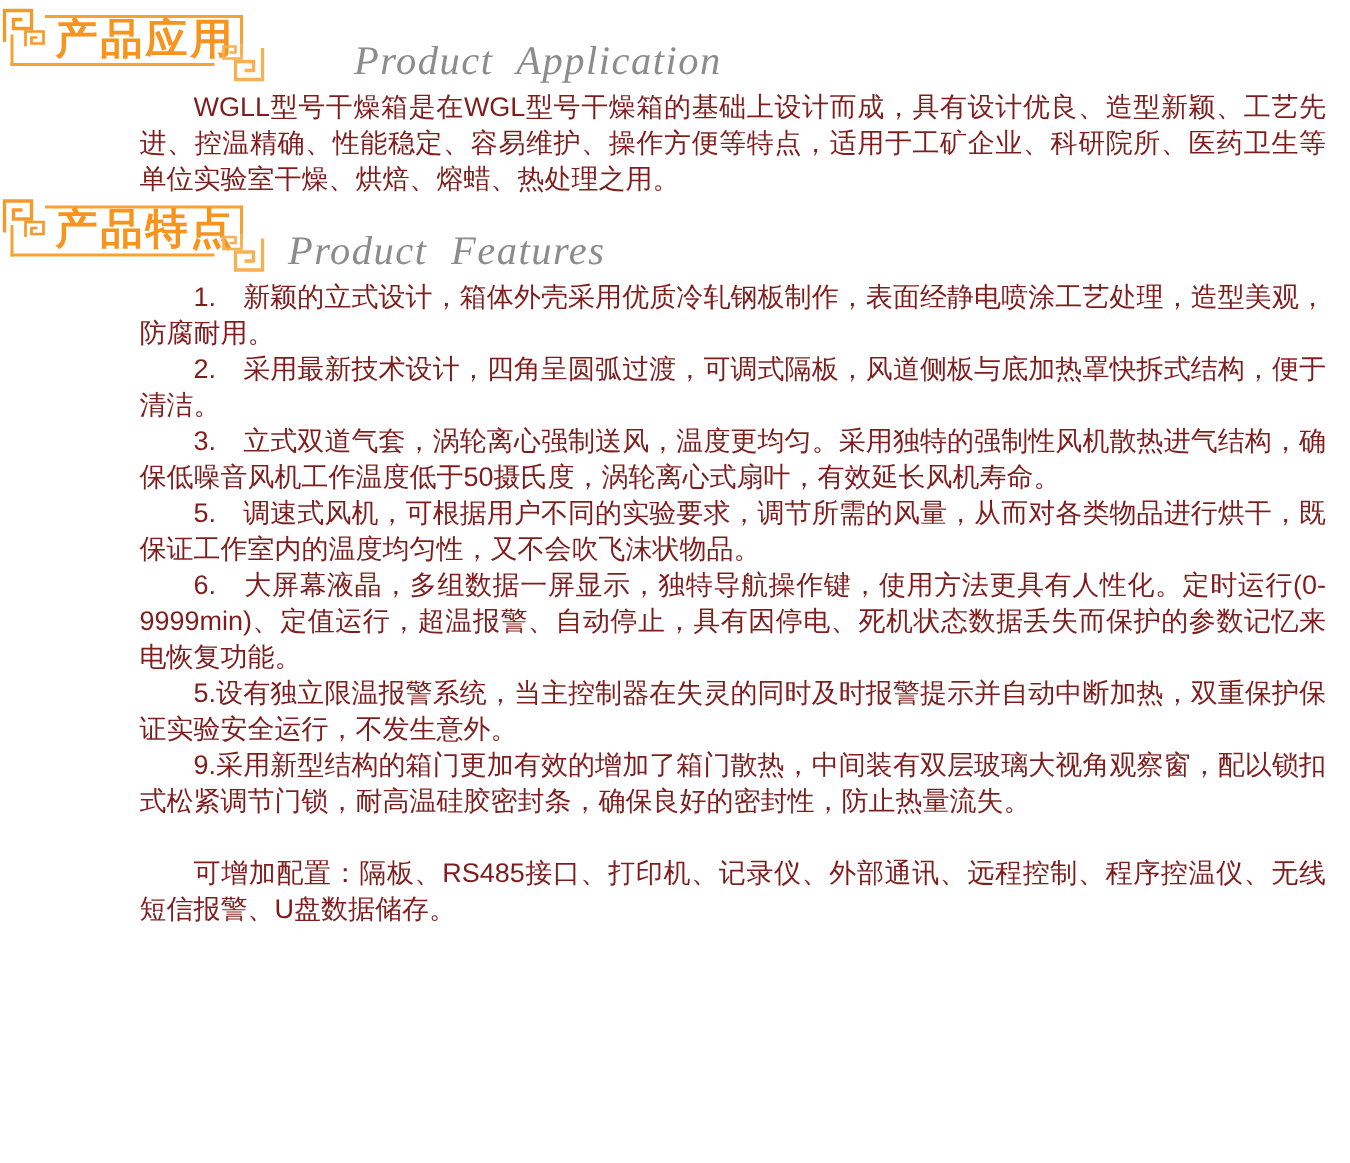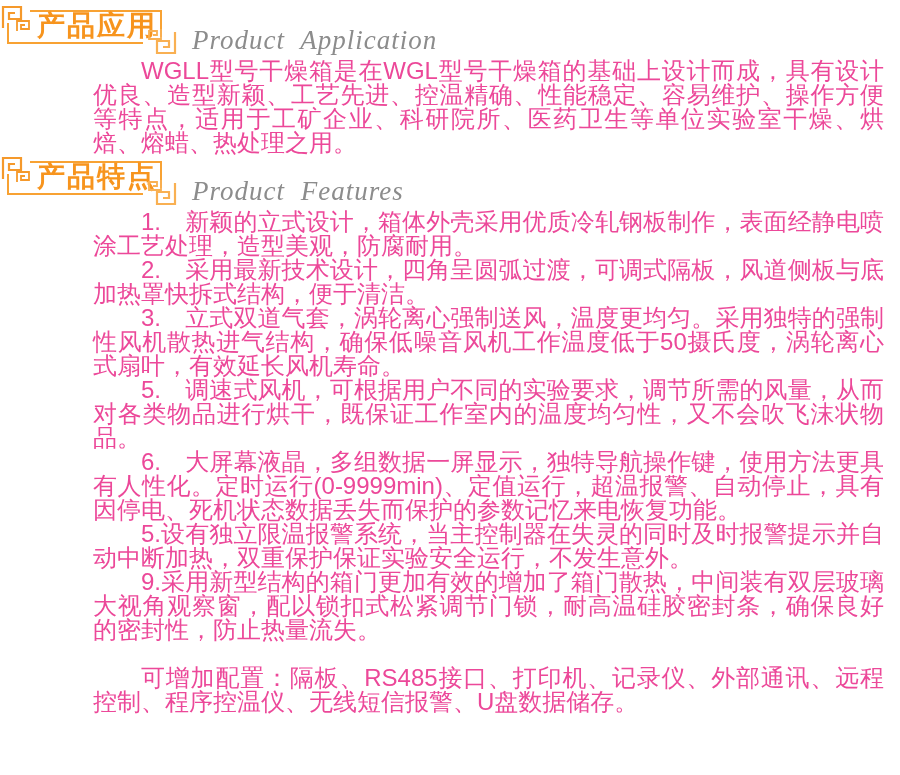--- a/index.html
+++ b/index.html
@@ -6,21 +6,21 @@
   html, body { margin: 0; padding: 0; background: #ffffff; }
   body {
     width: 900px; min-height: 775px;
     font-family: "Liberation Sans", "DejaVu Sans", sans-serif;
     color: #252525;
   }
   .page { width: 900px; min-height: 775px; background: #fff; overflow: hidden; }
 
   
   .header-row { display: flex; align-items: flex-start; }
-  .header-row.first { margin-top: 4px; }
+  .header-row.first { margin-top: 4px; gap: 44px; }
 
   .badge { position: relative; width: 182px; height: 50px; flex: 0 0 auto; }
   .frame-tr {
     position: absolute; left: 30px; top: 6px; width: 132px; height: 27px;
     border-top: 2px solid #f8a233; border-right: 2px solid #f8a233;
   }
   .frame-bl {
     position: absolute; left: 7px; top: 19px; width: 136px; height: 21px;
     border-left: 2px solid #f8a233; border-bottom: 2px solid #f8a233;
   }
@@ -38,22 +38,22 @@
     font-style: italic; color: #8c8c8c;
     font-size: 27px; line-height: 32px;
     margin-left: 10px; margin-top: 20px;
     letter-spacing: 1px; word-spacing: 8px;
     white-space: nowrap;
   }
 
   
   .body-text {
     margin: 3px 16px 0 93px;
-    font-size: 24px; line-height: 24px;
-    text-align: justify; color: #ec4899;
+    font-size: 18px; line-height: 24px;
+    text-align: justify; color: #7f1d1d;
   }
   .body-text p { margin: 0; text-indent: 2em; }
   .body-text p.gap-before { margin-top: 24px; }
 </style>
 </head>
 <body>
 
 <div class="page">
 
   <section>

